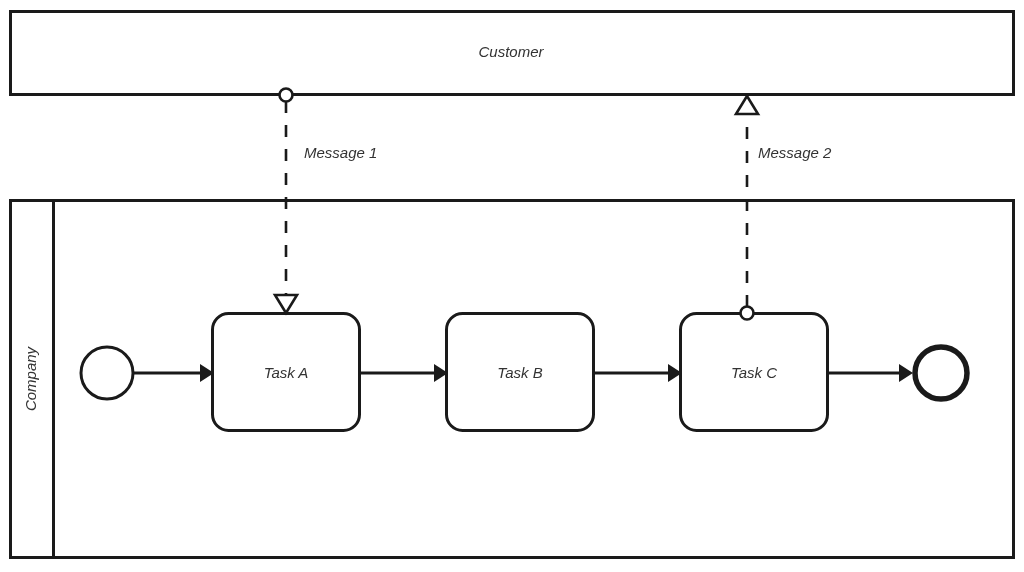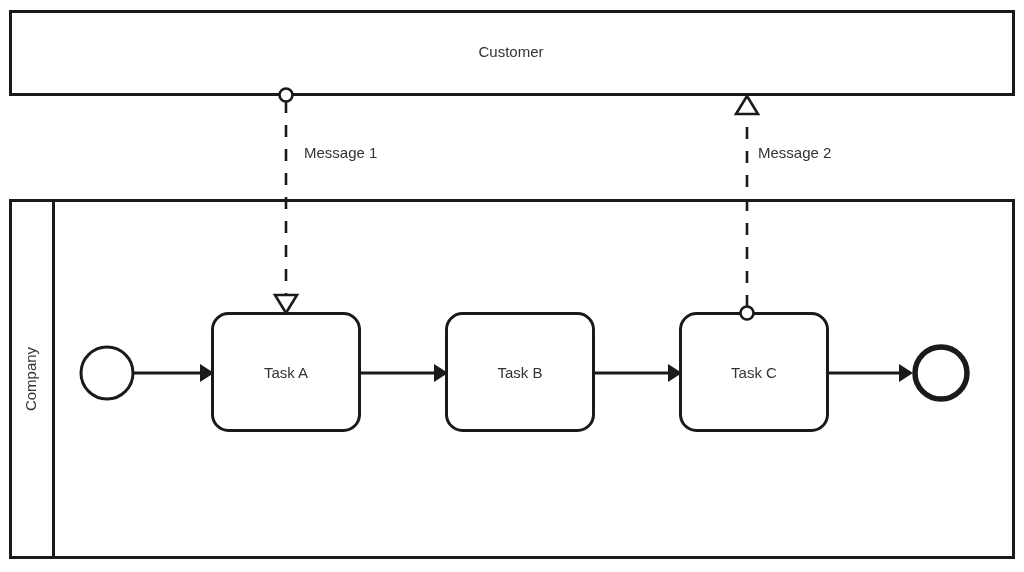--- a/index.html
+++ b/index.html
@@ -10,20 +10,21 @@
   }
   body {
     font-family: "Liberation Sans", sans-serif;
   }
   #canvas {
     position: relative;
     width: 1024px;
     height: 572px;
     background: #ffffff;
     overflow: hidden;
+    font-style: italic;
   }
   #diagram-svg {
     display: block;
     width: 1024px;
     height: 572px;
   }
   .pool-rect {
     fill: #ffffff;
     stroke: #1a1a1a;
     stroke-width: 3;

